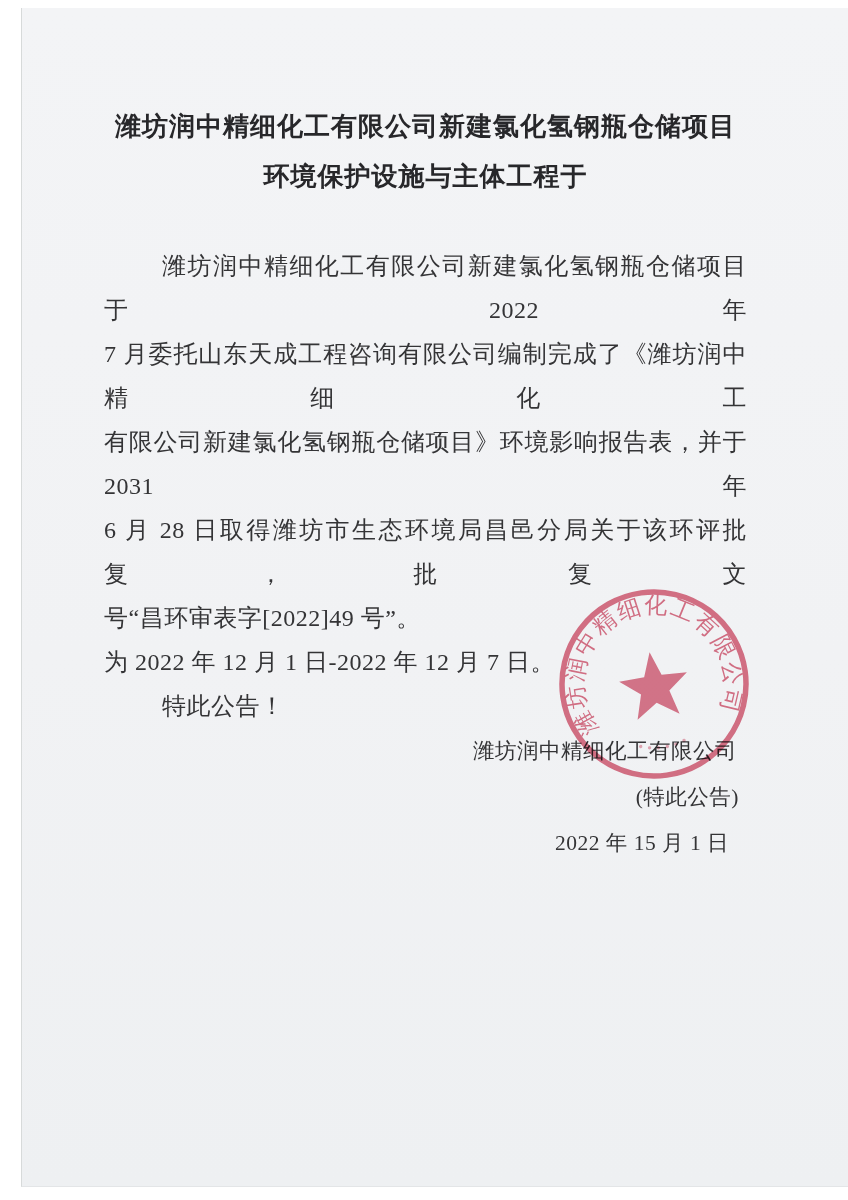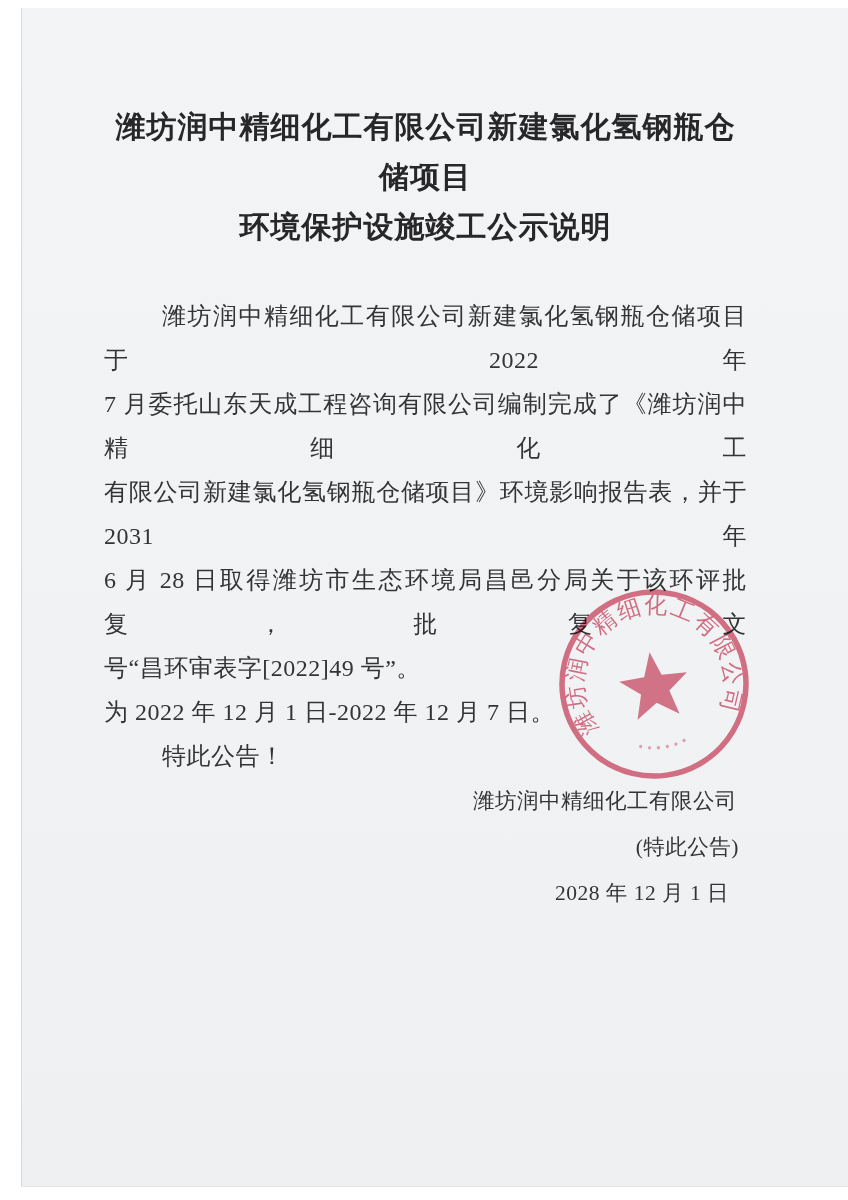--- a/index.html
+++ b/index.html
@@ -11,21 +11,21 @@
     border-left:1px solid #d7dada;
     border-bottom:1px solid #e3e5e7;
   }
 
   .content{
     position:absolute;left:82px;top:94px;width:643px;
     color:#343436;
   }
 
   .title{
-    text-align:center;font-weight:700;font-size:30px;line-height:50px;
+    text-align:center;font-weight:700;font-size:26px;line-height:50px;
     color:#27272a;letter-spacing:1px;
   }
 
   .paragraphs{margin-top:42px;}
   .line{
     font-size:24px;line-height:44px;letter-spacing:0.5px;
     white-space:nowrap;
   }
   .line.just{text-align:justify;text-align-last:justify;white-space:normal;}
   .line.indent{text-indent:58px;}
@@ -50,21 +50,21 @@
 </style>
 </head>
 <body>
 
 <div class="scan-page">
 
   <div class="content">
 
     <div class="title">
       <div>潍坊润中精细化工有限公司新建氯化氢钢瓶仓储项目</div>
-      <div>环境保护设施竣工公示说明</div>
+      <div>环境保护设施与主体工程于</div>
     </div>
 
     <div class="paragraphs">
         <div>
           <div class="line indent just">潍坊润中精细化工有限公司新建氯化氢钢瓶仓储项目于 2022 年</div>
           <div class="line just">7 月委托山东天成工程咨询有限公司编制完成了《潍坊润中精细化工</div>
           <div class="line just">有限公司新建氯化氢钢瓶仓储项目》环境影响报告表，并于 2031 年</div>
           <div class="line just">6 月 28 日取得潍坊市生态环境局昌邑分局关于该环评批复，批复文</div>
           <div class="line last">号“昌环审表字[2022]49 号”。</div>
         </div>
@@ -72,21 +72,21 @@
           <div class="line last">为 2022 年 12 月 1 日-2022 年 12 月 7 日。</div>
         </div>
         <div>
           <div class="line indent last">特此公告！</div>
         </div>
       </div>
 
     <div class="signature">
       <div class="sig-line sig-company">潍坊润中精细化工有限公司</div>
       <div class="sig-line sig-note">(特此公告)</div>
-      <div class="sig-line sig-date">2028 年 12 月 1 日</div>
+      <div class="sig-line sig-date">2022 年 15 月 1 日</div>
     </div>
 
   </div>
 
   <div class="seal">
     <svg viewBox="0 0 196 196" xmlns="http://www.w3.org/2000/svg">
 
       <circle cx="98" cy="98" r="92" fill="none" stroke="#d4506a" stroke-width="5.5" opacity="0.92"></circle>
 
       <defs>

